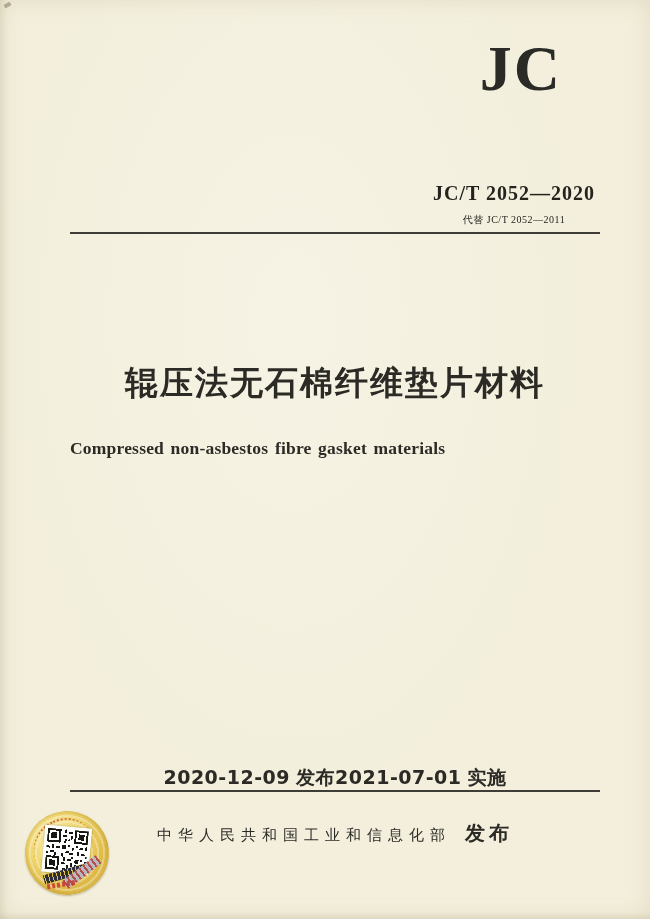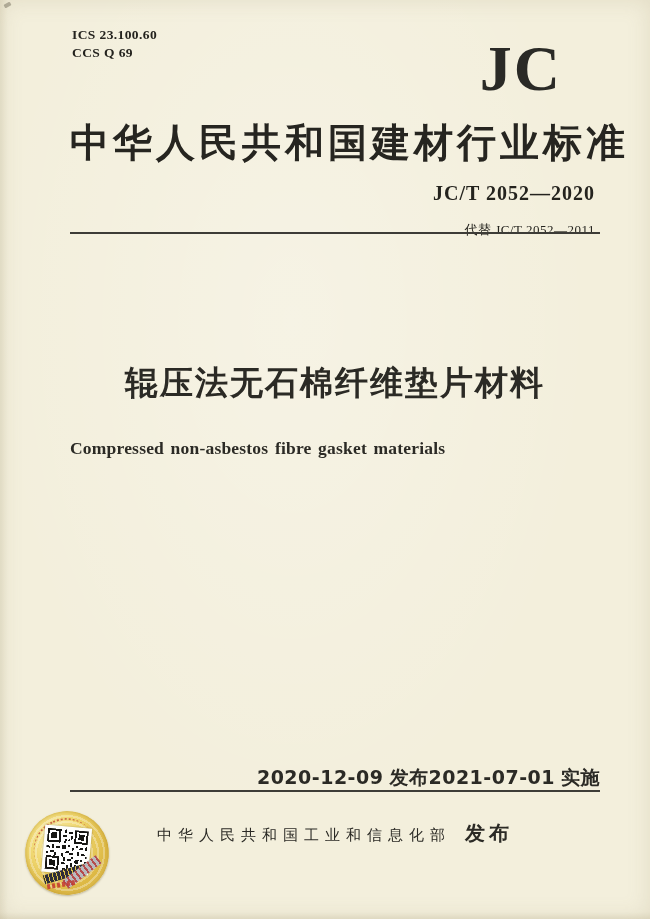--- a/index.html
+++ b/index.html
@@ -46,27 +46,27 @@
   .category-title{
     position:absolute;left:70px;top:120px;width:530px;
     text-align:center;
     font-weight:bold;font-size:39px;line-height:46px;
     letter-spacing:4px;white-space:nowrap;
     color:#262520;
   }
 
   
   .number-block{
-    position:absolute;right:55px;top:182px;text-align:right;
+    position:absolute;right:55px;top:182px;text-align:center;
   }
   .standard-number{
     font-weight:bold;font-size:20px;line-height:23px;letter-spacing:1px;
   }
   .replaces-note{
-    font-size:13px;line-height:18px;margin-top:16px;letter-spacing:.5px;
+    font-size:10px;line-height:18px;margin-top:6px;letter-spacing:.5px;
   }
 
   .rule{position:absolute;left:70px;width:530px;height:2px;background:#3d3c37;}
   .rule-top{top:232px;}
   .rule-bottom{top:790px;}
 
   
   .title-zh{
     position:absolute;left:70px;top:350px;width:530px;
     text-align:center;
@@ -77,21 +77,21 @@
   .title-en{
     position:absolute;left:70px;top:436px;width:530px;
     text-align:left;
     font-weight:bold;font-size:17.5px;line-height:24px;
     letter-spacing:.2px;word-spacing:2px;color:#2b2a25;
   }
 
   
   .dates-row{
     position:absolute;left:70px;top:765px;width:530px;
-    display:flex;justify-content:flex-end;align-items:baseline;
+    display:flex;justify-content:center;align-items:baseline;
     font-family:"DejaVu Sans","Liberation Sans",sans-serif;
     font-weight:bold;font-size:19px;letter-spacing:.5px;color:#2b2a25;
   }
   .date-item .date-label{margin-left:6px;}
 
   
   .publisher-row{
     position:absolute;left:70px;top:820px;width:530px;
     text-align:center;white-space:nowrap;
   }
@@ -149,28 +149,23 @@
     filter:blur(.4px);
   }
 </style>
 </head>
 <body>
 
 <div class="page">
 
   <div class="corner-speck"></div>
 
-  <div class="ics-block">
-    <div>ICS 23.100.60</div>
-    <div>CCS Q 69</div>
-  </div>
 
   <div class="logo">JC</div>
 
-  <div class="category-title">中华人民共和国建材行业标准</div>
 
   <div class="number-block">
     <div class="standard-number">JC/T 2052—2020</div>
     <div class="replaces-note">代替 JC/T 2052—2011</div>
   </div>
 
   <div class="rule rule-top"></div>
 
   <div class="title-zh">辊压法无石棉纤维垫片材料</div>
   <div class="title-en">Compressed non-asbestos fibre gasket materials</div>

